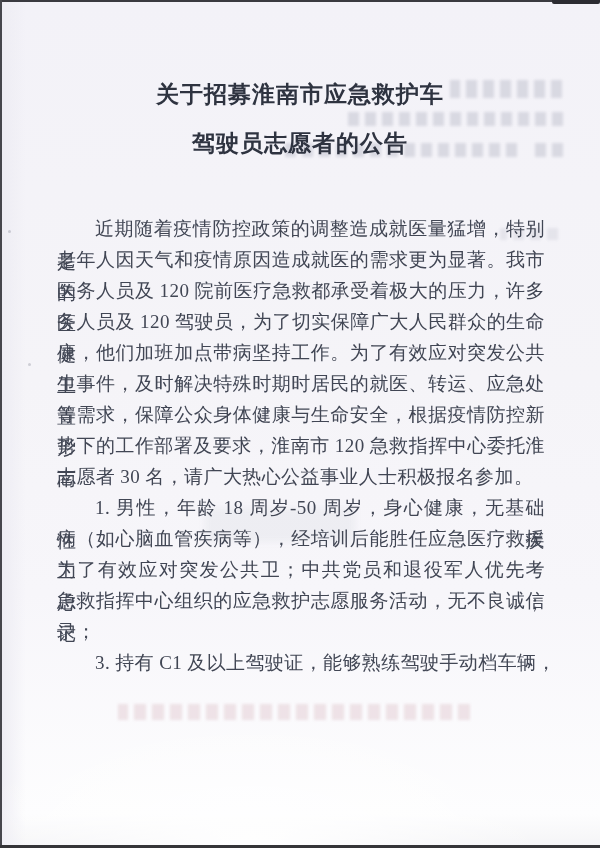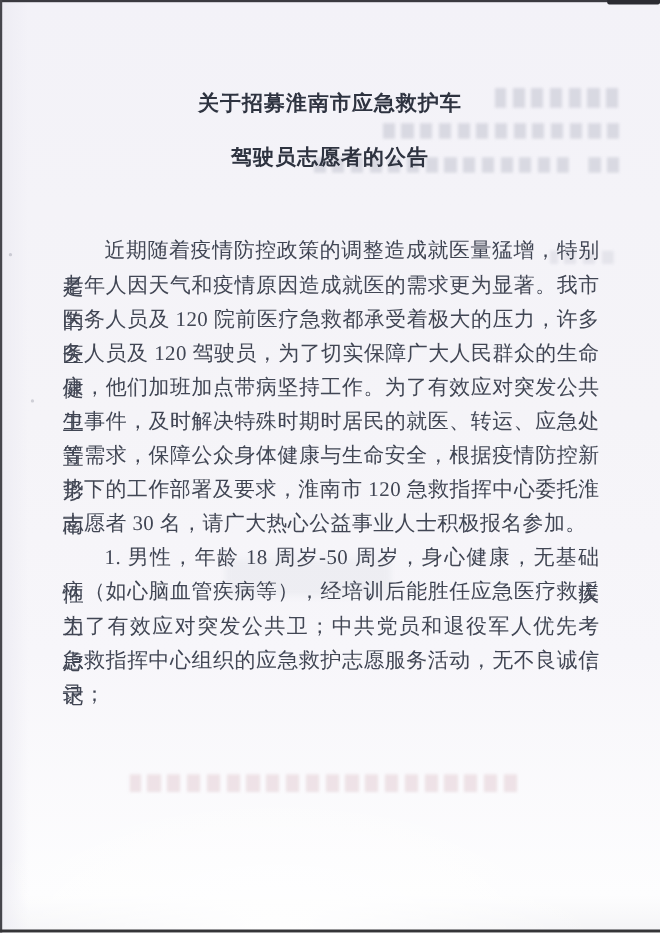--- a/index.html
+++ b/index.html
@@ -15,21 +15,21 @@
   }
   
   .edge-top{position:absolute;top:0;left:0;width:600px;height:2px;background:#3a3a40;}
   .edge-top-right{position:absolute;top:0;left:552px;width:48px;height:4px;background:#2c2c32;border-radius:0 0 2px 2px;}
   .edge-left{position:absolute;top:0;left:0;width:2px;height:848px;background:#46464c;}
   .edge-bottom{position:absolute;left:0;bottom:0;width:600px;height:3px;background:#353538;}
   
   .title-block{
     position:absolute;top:70px;left:0;width:600px;
     text-align:center;color:#2e3340;font-weight:bold;
-    font-size:19px;line-height:49px;letter-spacing:1px;
+    font-size:23px;line-height:49px;letter-spacing:1px;
   }
   
   .body-block{
     position:absolute;top:212px;left:57px;width:488px;
     color:#414654;font-size:19px;letter-spacing:0.4px;
   }
   .ln{height:31px;line-height:33px;white-space:nowrap;overflow:visible;}
   .ln.just{white-space:normal;text-align:justify;text-align-last:justify;}
   .ln.indent{text-indent:38px;}
   
@@ -81,15 +81,16 @@
     <div class="ln">志愿者 30 名，请广大热心公益事业人士积极报名参加。</div>
 
 
     <div class="ln just indent">1. 男性，年龄 18 周岁-50 周岁，身心健康，无基础性疾</div>
     <div class="ln just">病（如心脑血管疾病等），经培训后能胜任应急医疗救援工</div>
     <div class="ln just">为了有效应对突发公共卫；中共党员和退役军人优先考虑；</div>
 
     <div class="ln just">急救指挥中心组织的应急救护志愿服务活动，无不良诚信记</div>
     <div class="ln">录；</div>
 
+    <div class="ln indent">3. 持有 C1 及以上驾驶证，能够熟练驾驶手动档车辆，</div>
   </div>
 
 </div>
 
 </body></html>

